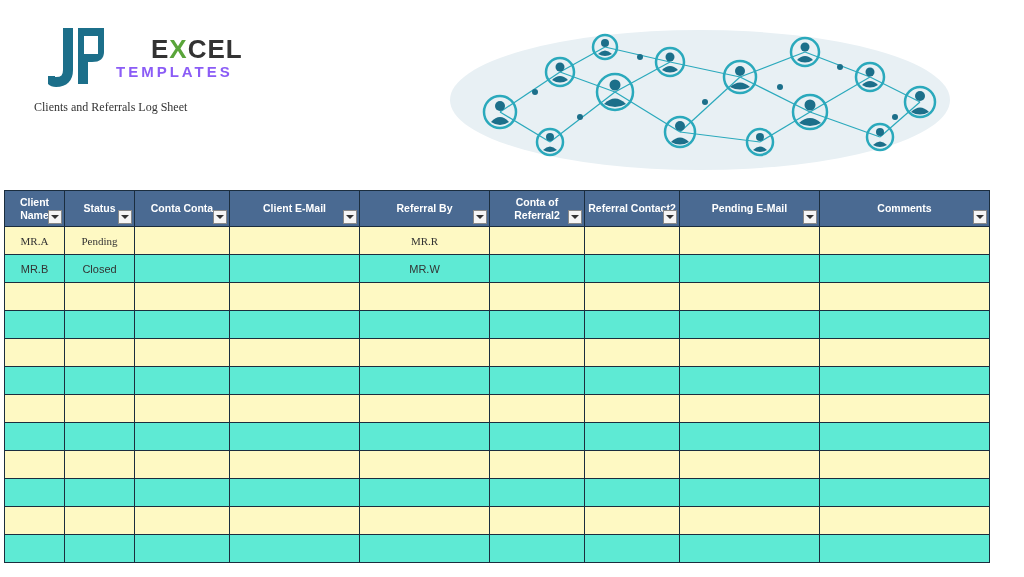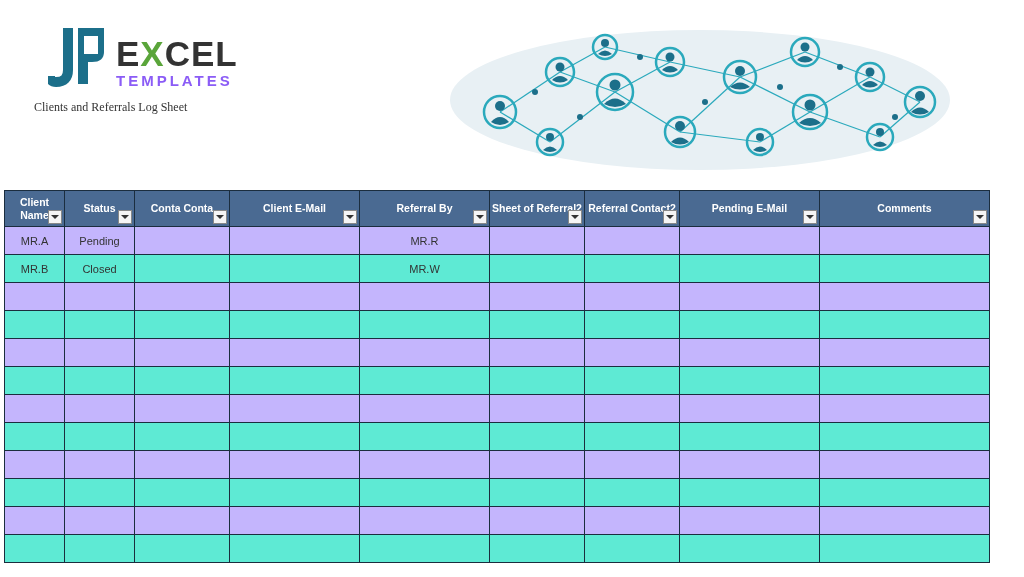--- a/index.html
+++ b/index.html
@@ -27,24 +27,25 @@
     gap: 8px;
   }
   .logo-mark {
     width: 60px;
     height: 68px;
   }
   .logo-text {
     padding-top: 12px;
   }
   .logo-word1 {
-    font-size: 35px;
+    font-size: 26px;
     font-weight: bold;
     letter-spacing: 1px;
     color: #333;
+    margin-left: 35px;
   }
   .logo-word1 .x { color: #5aa53a; }
   .logo-word2 {
     font-size: 15px;
     font-weight: bold;
     letter-spacing: 3px;
     color: #8b5cf6;
     margin-top: -2px;
   }
   .subtitle {
@@ -113,21 +114,21 @@
   }
   td {
     border: 1px solid #1b2d3e;
     height: 28px;
     font-size: 11px;
     padding: 0 6px;
     color: #333;
     text-align: center;
     vertical-align: middle;
   }
-  tr.row-even td { background: #c4b5fd; }
+  tr.row-even td { background: #fef9c3; font-family: Liberation Serif, serif; }
   tr.row-odd  td { background: #5eead4; }
   
   .col-0 { width: 60px; }
   .col-1 { width: 70px; }
   .col-2 { width: 95px; }
   .col-3 { width: 130px; }
   .col-4 { width: 130px; }
   .col-5 { width: 95px; }
   .col-6 { width: 95px; }
   .col-7 { width: 140px; }
@@ -277,21 +278,21 @@
         <col class="col-7">
         <col class="col-8">
     </colgroup>
     <thead>
       <tr>
         <th><span>Client Name</span><span class="filter-btn"></span></th>
         <th><span>Status</span><span class="filter-btn"></span></th>
         <th><span>Conta Conta</span><span class="filter-btn"></span></th>
         <th><span>Client E-Mail</span><span class="filter-btn"></span></th>
         <th><span>Referral By</span><span class="filter-btn"></span></th>
-        <th><span>Sheet of Referral2</span><span class="filter-btn"></span></th>
+        <th><span>Conta of Referral2</span><span class="filter-btn"></span></th>
         <th><span>Referral Contact2</span><span class="filter-btn"></span></th>
         <th><span>Pending E-Mail</span><span class="filter-btn"></span></th>
         <th><span>Comments</span><span class="filter-btn"></span></th>
       </tr>
     </thead>
     <tbody id="tbody">
     <tr class="row-even">
           <td>MR.A</td>
           <td>Pending</td>
           <td></td>

